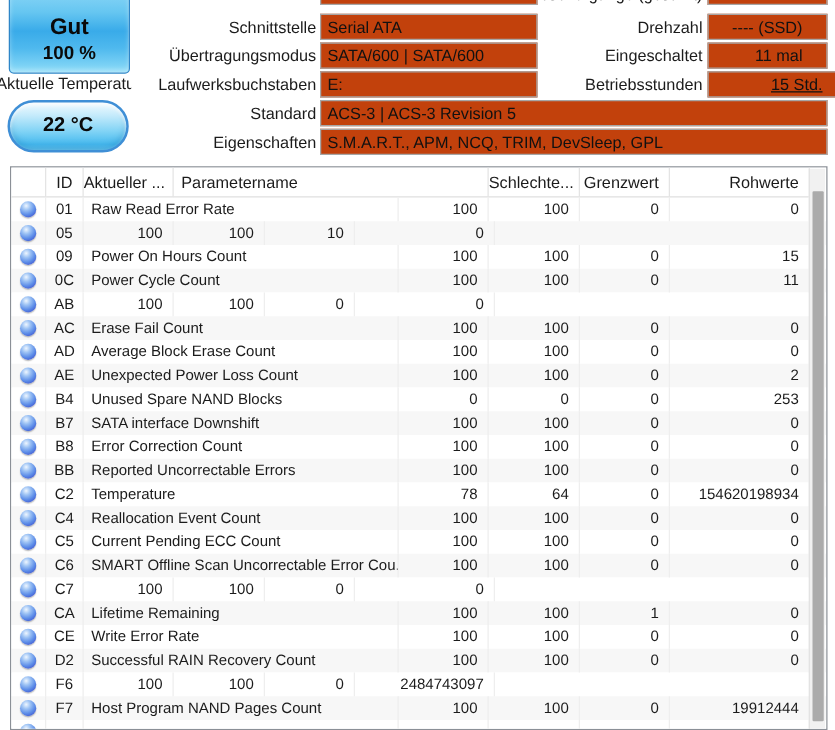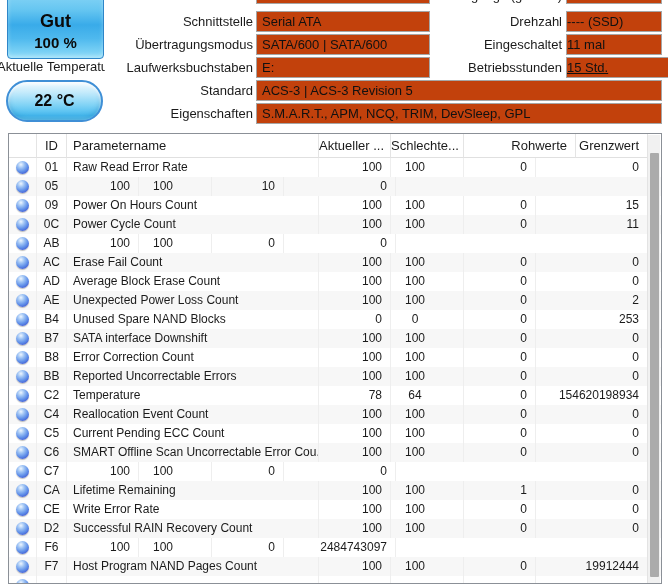--- a/index.html
+++ b/index.html
@@ -39,21 +39,21 @@
     position:absolute;font-size:13px;color:#1b1b1b;text-align:right;
     white-space:nowrap;line-height:21px;
   }
   .f-box{
     position:absolute;height:21px;box-sizing:border-box;
     border:1px solid #a6a6a6;background:#c2410c;
     font-size:13px;color:#111;line-height:19px;
     white-space:nowrap;overflow:hidden;
   }
   .f-box.lft{padding-left:5px;}
-  .f-box.rgt{padding-right:5px;text-align:left;}
+  .f-box.rgt{padding-right:19px;text-align:right;}
   .clip-label{
     position:absolute;right:106px;top:0;height:5px;overflow:hidden;
   }
   .clip-label span{display:block;margin-top:-12px;font-size:13px;white-space:nowrap;}
   
   .smart-table{
     position:absolute;left:8px;top:133px;width:654px;height:451px;
     border:1px solid #8b9097;background:#fff;box-sizing:border-box;overflow:hidden;
   }
   .thead{display:flex;height:24px;background:#fff;}
@@ -65,21 +65,21 @@
   .trow{display:flex;height:19px;background:#fff;}
   .trow.alt{background:#f7f7f7;}
   .trow .cell{
     border-right:1px solid #eeeeee;font-size:12px;color:#1b1b1b;
     line-height:19px;box-sizing:border-box;white-space:nowrap;overflow:hidden;
   }
   .c-icon{width:28px;display:flex;align-items:center;justify-content:center;}
   .c-id{width:30px;text-align:center;}
   .c-name{width:252px;padding-left:6px;}
   .c-cur{width:72px;text-align:right;padding-right:8px;}
-  .c-worst{width:73px;text-align:center;padding-right:24px;}
+  .c-worst{width:73px;text-align:right;padding-right:8px;}
   .c-thr{width:72px;text-align:right;padding-right:8px;}
   .c-raw{width:112px;text-align:right;padding-right:8px;}
   .sphere{
     width:13px;height:13px;border-radius:50%;display:block;
     background:radial-gradient(circle at 38% 28%, #eef6ff 0%, #9cc2f4 28%, #5d8de8 58%, #4157cf 85%, #6a60d6 100%);
     box-shadow:0 1px 1px rgba(0,0,0,.25);
   }
   .scrollbar{
     position:absolute;top:1px;right:1px;width:13px;height:449px;
     background:#f1f1f1;border-left:1px solid #e3e3e3;box-sizing:border-box;
@@ -129,25 +129,25 @@
 <div class="f-label" style="left:342px;top:34px;width:220px;">Eingeschaltet</div>
 <div class="f-box rgt" style="left:566px;top:34px;width:96px;">11 mal</div>
 
 <div class="f-label" style="left:342px;top:57px;width:220px;">Betriebsstunden</div>
 <div class="f-box rgt" style="left:566px;top:57px;width:112px;text-decoration:underline;">15 Std.</div>
 
 <div class="smart-table">
   <div class="thead">
     <div class="cell c-icon"></div>
     <div class="cell c-id">ID</div>
+    <div class="cell c-cur">Aktueller ...</div>
     <div class="cell c-name">Parametername</div>
-    <div class="cell c-cur">Aktueller ...</div>
     <div class="cell c-worst">Schlechte...</div>
+    <div class="cell c-thr">Grenzwert</div>
     <div class="cell c-raw">Rohwerte</div>
-    <div class="cell c-thr">Grenzwert</div>
   </div>
   <div>
       <div class="trow">
         <div class="cell c-icon">
           <span class="sphere"></span>
         </div>
         <div class="cell c-id">01</div>
         <div class="cell c-name">Raw Read Error Rate</div>
         <div class="cell c-cur">100</div>
         <div class="cell c-worst">100</div>

